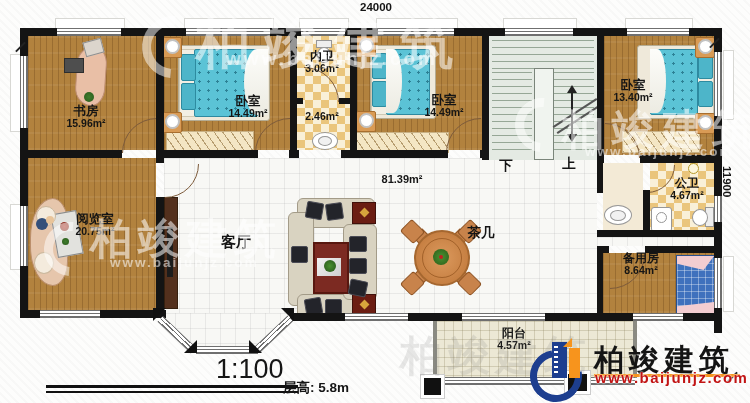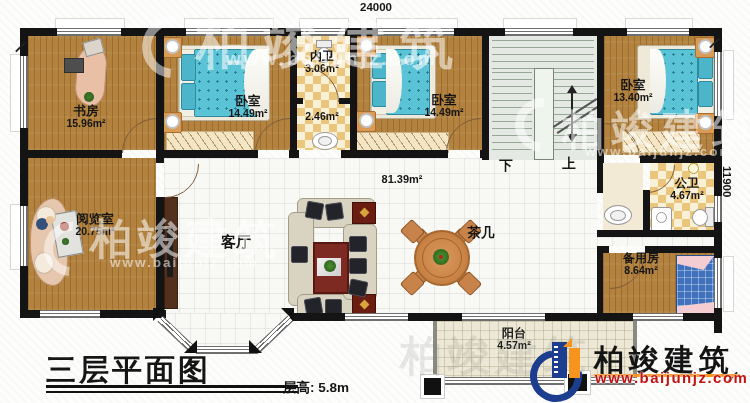--- a/index.html
+++ b/index.html
@@ -324,21 +324,21 @@
   <div class="wm" style="left:196px;top:8px;font-size:54px;letter-spacing:14px">柏竣建筑</div>
   <div class="wm" style="left:226px;top:48px;font-size:19px;letter-spacing:3px">www.baijunjz.com</div>
   <div class="wmswoosh" style="left:515px;top:98px;width:36px;height:36px"></div>
   <div class="wm" style="left:562px;top:102px;font-size:42px;letter-spacing:8px">柏竣建筑</div>
   <div class="wm" style="left:585px;top:144px;font-size:13.5px;letter-spacing:2px">www.baijunjz.com</div>
   <div class="wmswoosh" style="left:44px;top:222px;width:36px;height:36px"></div>
   <div class="wm" style="left:90px;top:211px;font-size:42px;letter-spacing:6px">柏竣建筑</div>
   <div class="wm" style="left:110px;top:255px;font-size:13.5px;letter-spacing:2px">www.baijunjz.com</div>
   <div class="wm" style="left:400px;top:328px;font-size:42px;letter-spacing:6px;color:rgba(130,130,130,.18)">柏竣建筑</div>
 
-  <div class="abs" style="left:46px;top:350px;font-size:30px;font-weight:600;letter-spacing:3px;z-index:11">三层平面图</div>
+  <div class="abs" style="left:216px;top:354px;font-size:27px;font-weight:500;z-index:11">1:100</div>
   <div class="abs" style="left:46px;top:385px;width:252px;height:3px;background:#111;z-index:11"></div>
   <div class="abs" style="left:46px;top:391px;width:252px;height:2px;background:#111;z-index:11"></div>
   <div class="abs" style="left:283px;top:379px;font-size:13.5px;font-weight:700;z-index:11">
     <span>层高:</span> <span>5.8m</span></div>
 
   <div class="abs" style="left:530px;top:340px;width:62px;height:52px;z-index:12">
     <div style="position:absolute;left:0;top:10px;width:38px;height:38px;border:7px solid #1d3e8f;border-radius:50%;border-top-color:transparent;transform:rotate(35deg)"></div>
     <div style="position:absolute;left:22px;top:2px;width:15px;height:36px;background:#1d3e8f">
       <div style="position:absolute;left:2px;top:4px;width:4px;height:28px;background:repeating-linear-gradient(180deg,#fff 0 2px,transparent 2px 5px)"></div>
       </div>

